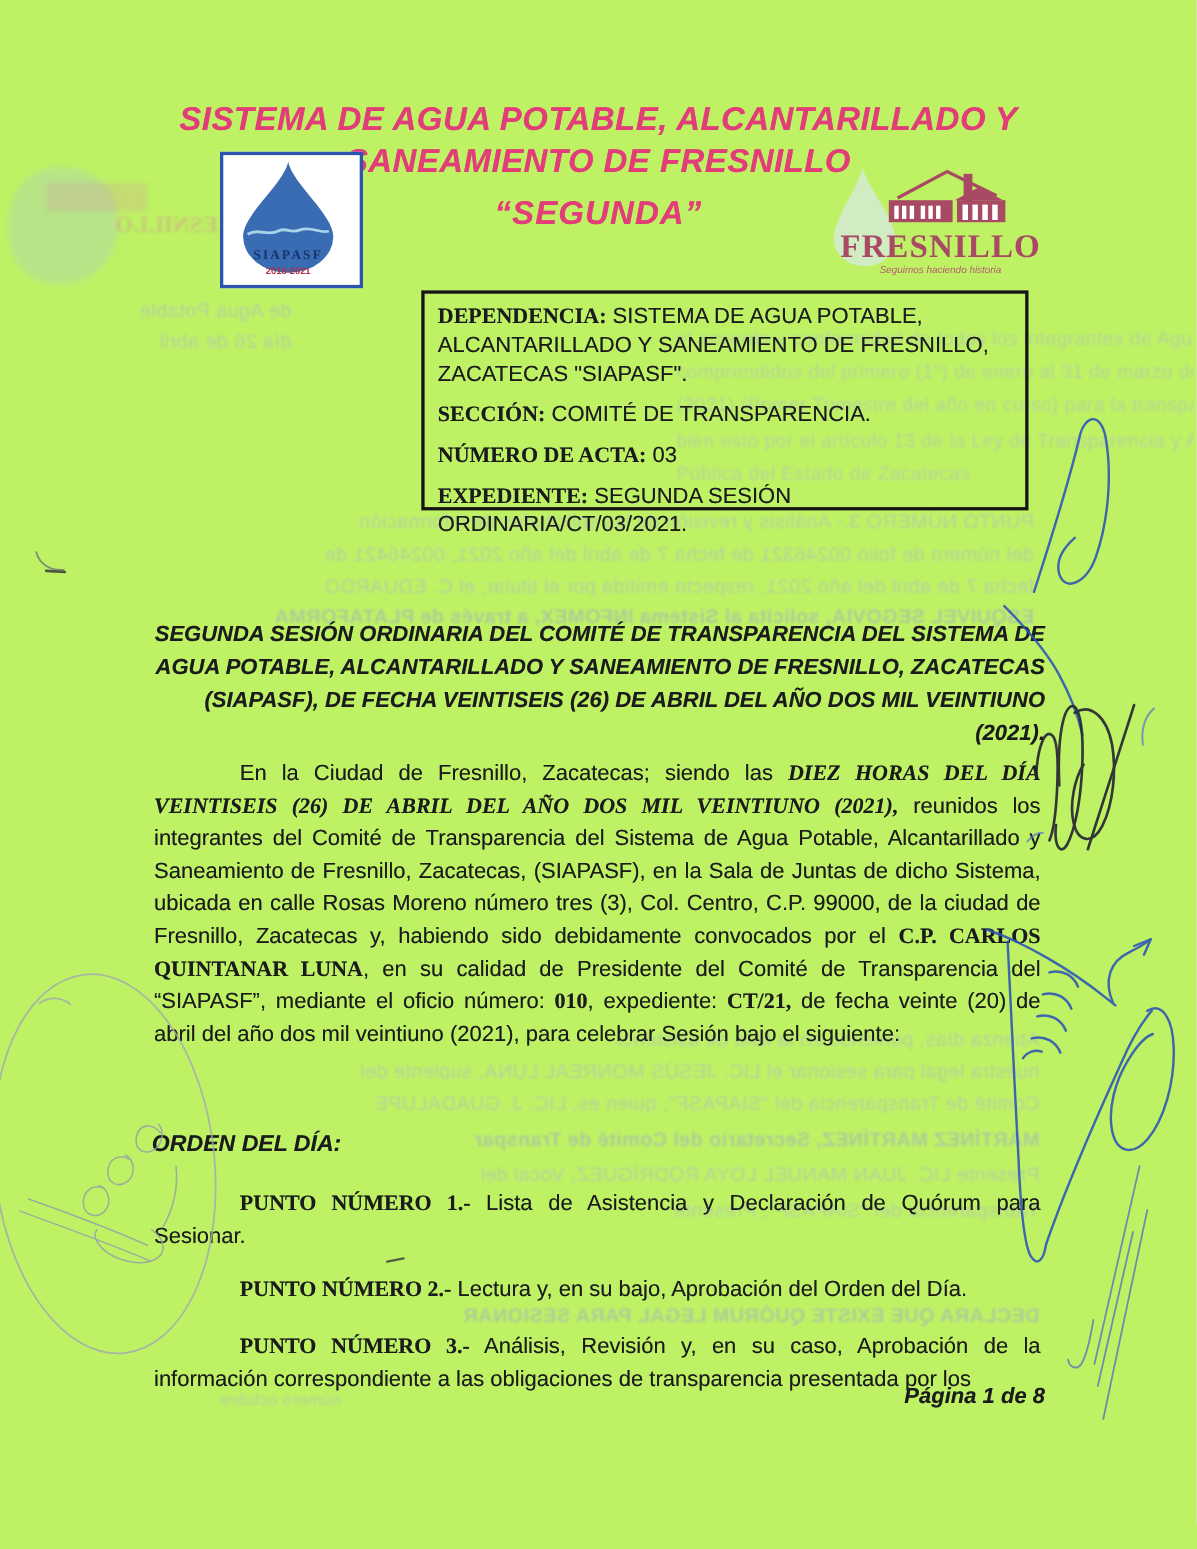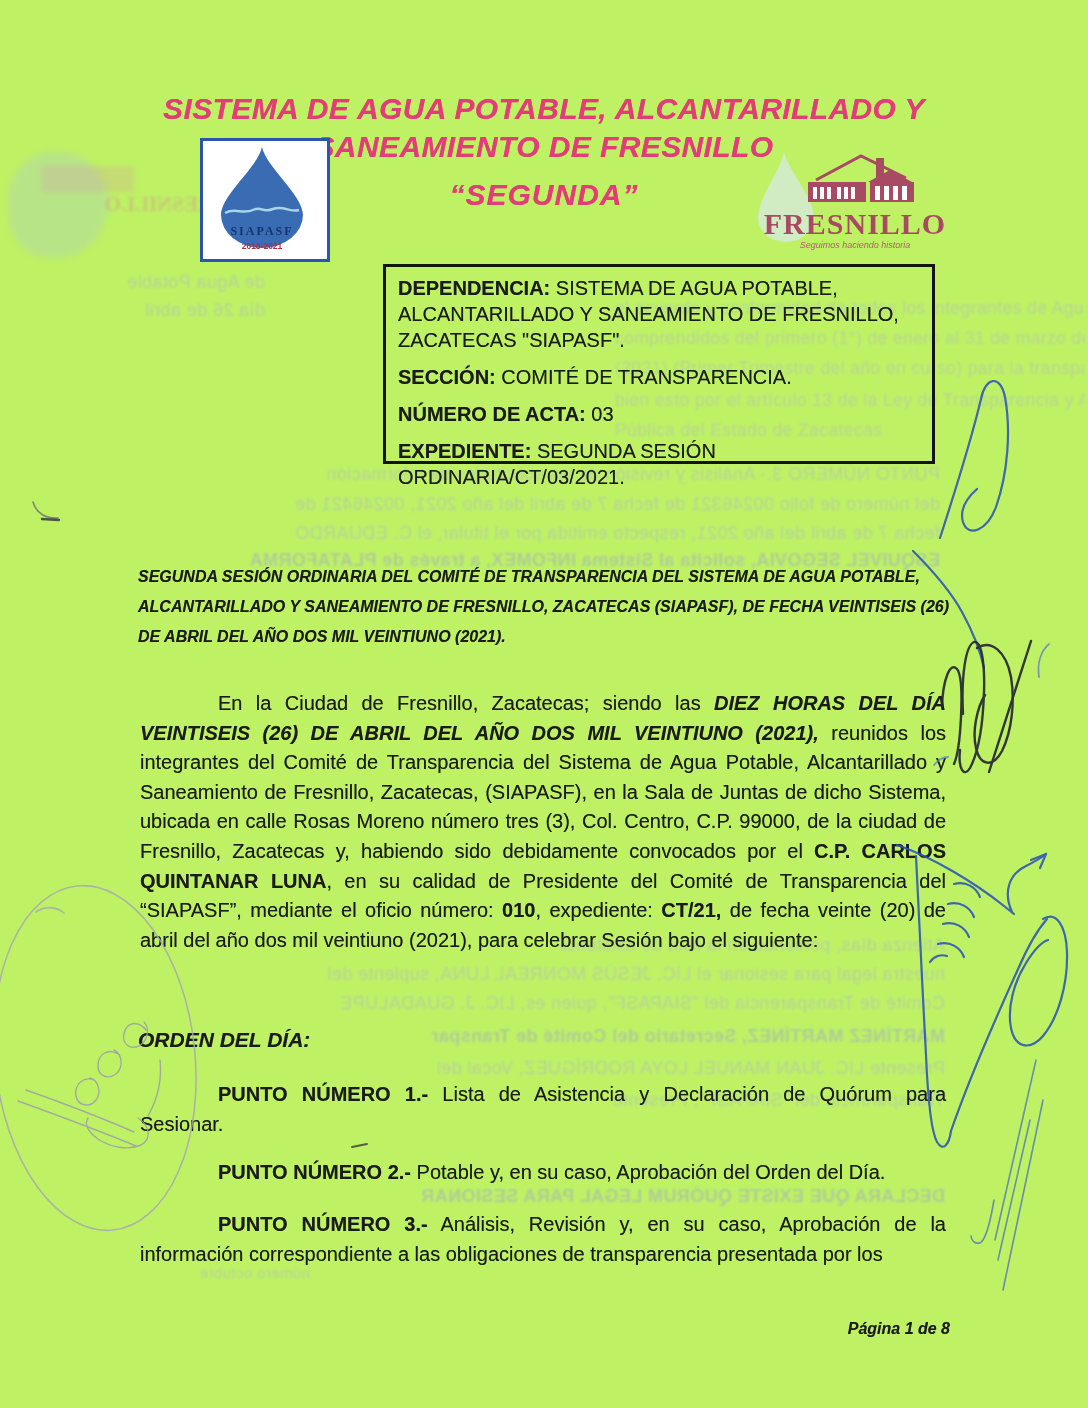--- a/index.html
+++ b/index.html
@@ -18,36 +18,36 @@
   
   .logo-siapasf{position:absolute;left:200px;top:138px;width:124px;height:118px;
        border:3px solid #2b55ae;background:#fff;}
   .logo-siapasf svg{display:block}
   .logo-fresnillo{position:absolute;left:756px;top:142px;width:198px;height:118px;}
   
   .info-box{position:absolute;left:383px;top:264px;width:552px;height:200px;
        border:3px solid #141414;box-sizing:border-box;padding:8px 12px 0 12px;
        font-size:20px;line-height:26px;}
   .info-row{margin-bottom:11px;}
-  .b{font-weight:bold;}
+  .b{font-weight:bold;font-family:Liberation Serif, serif;}
   .i{font-style:italic;}
   
   .doc-text{text-shadow:0 0 .5px rgba(20,20,20,.5);}
-  .title-block{position:absolute;left:138px;top:562px;width:812px;text-align:left;
-       font-weight:bold;font-style:italic;font-size:16px;line-height:30px;}
+  .title-block{position:absolute;left:138px;top:562px;width:812px;text-align:right;
+       font-weight:bold;font-style:italic;font-size:20px;line-height:30px;}
   .para{position:absolute;left:140px;width:806px;font-size:20px;line-height:29.6px;
        text-align:justify;text-indent:78px;}
   .para1{top:689px;}
   .orden{position:absolute;left:138px;top:1028px;width:812px;
        font-weight:bold;font-style:italic;font-size:21px;}
   .punto1{top:1080px;}
   .punto2{top:1158px;}
   .punto3{top:1210px;}
-  .pagenum{position:absolute;right:138px;top:1320px;font-weight:bold;font-style:italic;
-       font-size:16px;}
+  .pagenum{position:absolute;right:138px;top:1258px;font-weight:bold;font-style:italic;
+       font-size:20px;}
   
   .bt{position:absolute;color:#aeb8c6;opacity:.55;filter:blur(1.1px);
       font-size:18px;letter-spacing:.4px;white-space:nowrap;overflow:hidden;z-index:1;}
   .bt.mir{transform:scaleX(-1);}
   .bt.bold{font-weight:bold;color:#a1adc0;}
   .bt.readable{opacity:.5;font-size:17.5px;}
   .ghost-blob{position:absolute;left:8px;top:152px;width:100px;height:106px;
       background:rgba(168,194,230,.28);border-radius:48% 52% 55% 45%;filter:blur(3px);z-index:1;}
   .ghost-fres{position:absolute;left:26px;top:192px;width:200px;
       font-family:"Liberation Serif",serif;font-weight:bold;font-size:21px;
@@ -139,21 +139,21 @@
       <div class="info-row"><span class="b">EXPEDIENTE:</span><span> SEGUNDA SESIÓN ORDINARIA/CT/03/2021.</span></div>
     </div>
 
     <div class="title-block doc-text">SEGUNDA SESIÓN ORDINARIA DEL COMITÉ DE TRANSPARENCIA DEL SISTEMA DE AGUA POTABLE, ALCANTARILLADO Y SANEAMIENTO DE FRESNILLO, ZACATECAS (SIAPASF), DE FECHA VEINTISEIS (26) DE ABRIL DEL AÑO DOS MIL VEINTIUNO (2021).</div>
 
     <div class="para para1 doc-text"><span>En la Ciudad de Fresnillo, Zacatecas; siendo las </span><span class="b i">DIEZ HORAS DEL DÍA VEINTISEIS (26) DE ABRIL DEL AÑO DOS MIL VEINTIUNO (2021),</span><span> reunidos los integrantes del Comité de Transparencia del Sistema de Agua Potable, Alcantarillado y Saneamiento de Fresnillo, Zacatecas, (SIAPASF), en la Sala de Juntas de dicho Sistema, ubicada en calle Rosas Moreno número tres (3), Col. Centro, C.P. 99000, de la ciudad de Fresnillo, Zacatecas y, habiendo sido debidamente convocados por el </span><span class="b">C.P. CARLOS QUINTANAR LUNA</span><span>, en su calidad de Presidente del Comité de Transparencia del “SIAPASF”, mediante el oficio número: </span><span class="b">010</span><span>, expediente: </span><span class="b">CT/21,</span><span> de fecha veinte (20) de abril del año dos mil veintiuno (2021), para celebrar Sesión bajo el siguiente:</span></div>
 
     <div class="orden doc-text">ORDEN DEL DÍA:</div>
 
     <div class="para punto1 doc-text"><span class="b">PUNTO NÚMERO 1.-</span><span> Lista de Asistencia y Declaración de Quórum para Sesionar.</span></div>
-    <div class="para punto2 doc-text"><span class="b">PUNTO NÚMERO 2.-</span><span> Potable y, en su caso, Aprobación del Orden del Día.</span></div>
+    <div class="para punto2 doc-text"><span class="b">PUNTO NÚMERO 2.-</span><span> Lectura y, en su bajo, Aprobación del Orden del Día.</span></div>
     <div class="para punto3 doc-text"><span class="b">PUNTO NÚMERO 3.-</span><span> Análisis, Revisión y, en su caso, Aprobación de la información correspondiente a las obligaciones de transparencia presentada por los</span></div>
 
     <div class="pagenum doc-text">Página 1 de 8</div>
   </div>
 
   <svg class="ink" width="1088" height="1408" viewBox="0 0 1088 1408">
 
     <g stroke="#2d53b8" stroke-width="2.2" fill="none" stroke-linecap="round" opacity=".88">
       <path d="M940 538 C962 470 976 420 981 399 C985 378 1000 373 1005 397 C1011 430 1008 473 996 507 C987 531 968 538 963 522 C959 508 968 497 977 489"></path>
       <path d="M913 551 C930 568 950 590 962 612 C972 630 980 650 984 668"></path>

